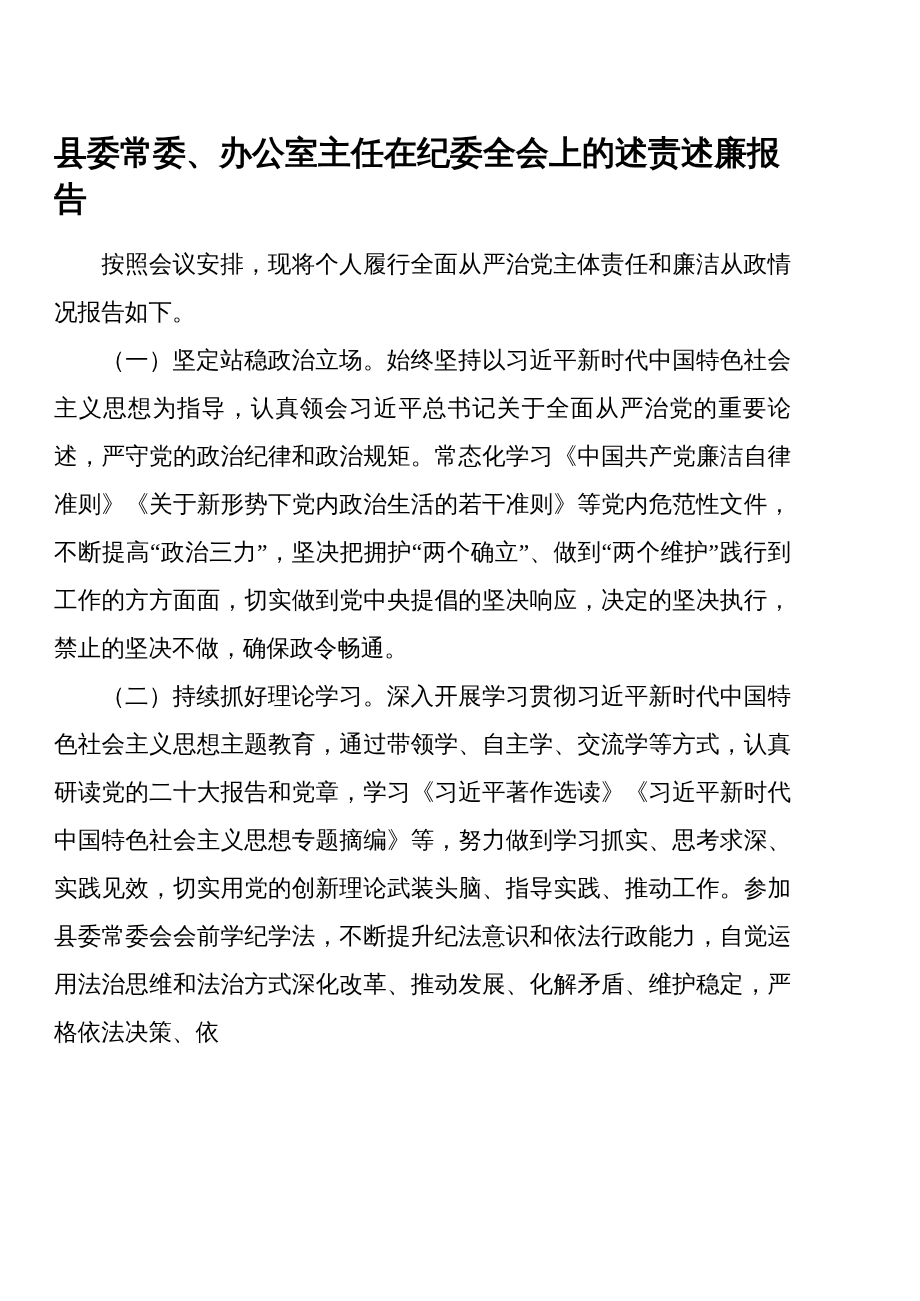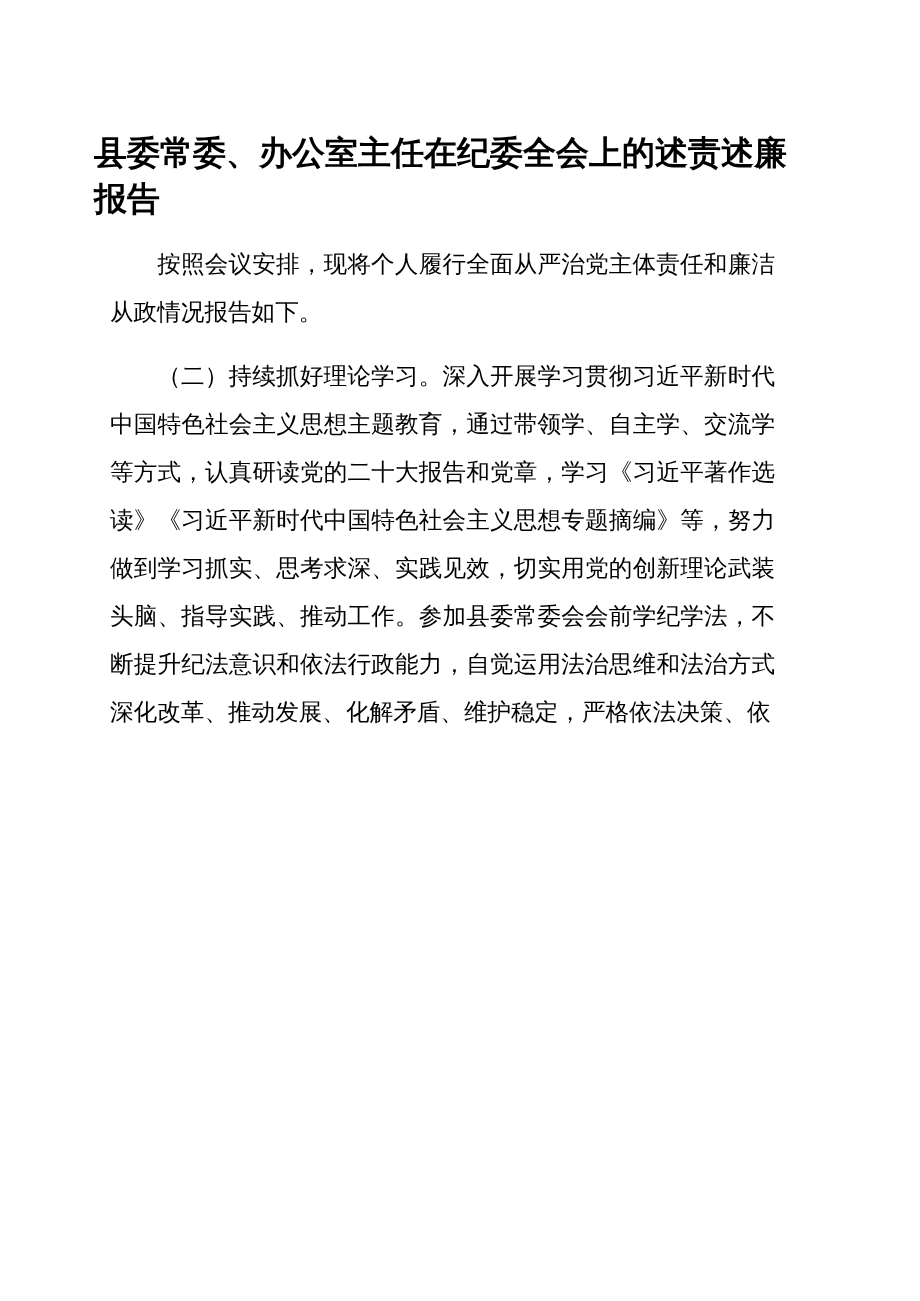--- a/index.html
+++ b/index.html
@@ -9,51 +9,52 @@
   }
   body {
     width: 920px;
     height: 1301px;
     overflow: hidden;
   }
   .page {
     box-sizing: border-box;
     width: 920px;
     height: 1301px;
-    padding: 130px 129px 0 94px;
+    padding: 130px 129px 0 54px;
     background: #ffffff;
     color: #000000;
     font-family: "Liberation Serif", "DejaVu Serif", serif;
     overflow: hidden;
   }
   .doc-title {
     margin: 0 0 18px 0;
     font-size: 33px;
     line-height: 46px;
     font-weight: bold;
     text-align: left;
     letter-spacing: 0;
   }
   .para {
-    margin: 16px;
+    margin: 0;
     font-size: 23.6px;
     line-height: 48px;
     text-align: justify;
     text-justify: inter-ideograph;
     text-indent: 2em;
     word-break: normal;
   }
   .para.heading {
     font-weight: normal;
   }
 </style>
 </head>
 <body>
 
 <div class="page">
   <h1 class="doc-title">县委常委、办公室主任在纪委全会上的述责述廉报告</h1>
 
   <p class="para">按照会议安排，现将个人履行全面从严治党主体责任和廉洁从政情况报告如下。</p>
 
 
+  <p class="para">（一）坚定站稳政治立场。始终坚持以习近平新时代中国特色社会主义思想为指导，认真领会习近平总书记关于全面从严治党的重要论述，严守党的政治纪律和政治规矩。常态化学习《中国共产党廉洁自律准则》《关于新形势下党内政治生活的若干准则》等党内危范性文件，不断提高“政治三力”，坚决把拥护“两个确立”、做到“两个维护”践行到工作的方方面面，切实做到党中央提倡的坚决响应，决定的坚决执行，禁止的坚决不做，确保政令畅通。</p>
 
   <p class="para">（二）持续抓好理论学习。深入开展学习贯彻习近平新时代中国特色社会主义思想主题教育，通过带领学、自主学、交流学等方式，认真研读党的二十大报告和党章，学习《习近平著作选读》《习近平新时代中国特色社会主义思想专题摘编》等，努力做到学习抓实、思考求深、实践见效，切实用党的创新理论武装头脑、指导实践、推动工作。参加县委常委会会前学纪学法，不断提升纪法意识和依法行政能力，自觉运用法治思维和法治方式深化改革、推动发展、化解矛盾、维护稳定，严格依法决策、依</p>
 </div>
 
 </body></html>

